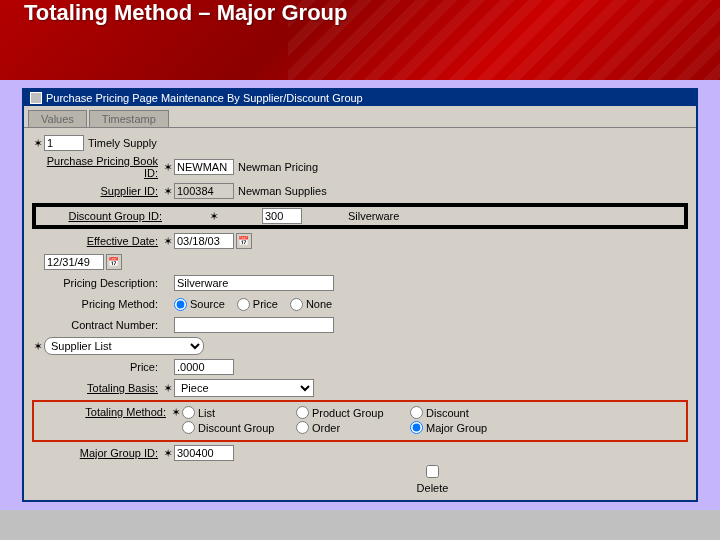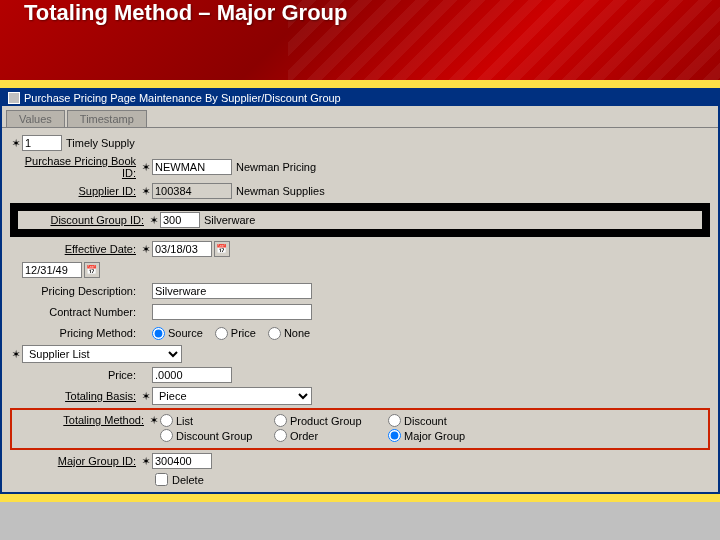--- a/index.html
+++ b/index.html
@@ -38,22 +38,22 @@
         135deg,
         transparent,
         transparent 10px,
         rgba(255,255,255,0.05) 10px,
         rgba(255,255,255,0.05) 20px
       );
     }
 
     
     .content {
-      padding: 8px 0;
-      background: #fde047;
+      padding: 8px 22px;
+      background: #c4b5fd;
     }
 
     
     .window {
       border: 2px solid #003080;
       background: #d4d0c8;
     }
     .window-titlebar {
       background: #003080;
       color: white;
@@ -196,26 +196,27 @@
       font-size: 11px;
     }
 
     .checkbox-row {
       display: flex;
       align-items: center;
       gap: 4px;
       font-size: 11px;
       margin-left: 145px;
       margin-top: 3px;
+      flex-direction: column;
     }
 
     
     .w40 { width: 40px; }
     .w60 { width: 60px; }
-    .w80 { width: 80px; }
+    .w80 { width: 60px; }
     .w160 { width: 160px; }
 
     input[type="text"] {
       border: 1px solid #808080;
       background: white;
       height: 16px;
       font-size: 11px;
       padding: 0 2px;
       outline: none;
     }
@@ -272,21 +273,21 @@
         <span class="field-display">Newman Pricing</span>
       </div>
 
       <div class="form-row">
         <span class="field-label">Supplier ID:</span>
         <span class="required-marker">✶</span>
         <input type="text" class="w80 field-input highlighted" value="100384" style="">
         <span class="field-display">Newman Supplies</span>
       </div>
 
-      <div style="display:flex; align-items:center; margin-bottom:3px; border: 8px solid #000000; padding: 1px 0;">
+      <div style="display:flex; align-items:center; margin-bottom:3px; border: 4px solid #000000; padding: 1px 0; gap: 42px;">
         <span class="field-label">Discount Group ID:</span>
         <span class="required-marker">✶</span>
         <input type="text" class="w40 field-input" value="300" style="">
         <span class="field-display">Silverware</span>
       </div>
 
       <div class="form-row">
         <span class="field-label">Effective Date:</span>
         <span class="required-marker">✶</span>
         <input type="text" class="w60 field-input" value="03/18/03" style="">
@@ -296,26 +297,20 @@
       <div class="form-row">
         <span class="required-marker"></span>
         <input type="text" class="w60 field-input" value="12/31/49" style="">
         <button class="cal-btn">📅</button>
       </div>
 
       <div class="form-row">
         <span class="field-label no-underline">Pricing Description:</span>
         <span class="required-marker"></span>
         <input type="text" class="w160 field-input" value="Silverware" style="">
-      </div>
-
-      <div class="form-row">
-        <span class="field-label no-underline">Contract Number:</span>
-        <span class="required-marker"></span>
-        <input type="text" class="w160 field-input" value="" style="">
       </div>
 
       <div class="form-row">
         <span class="field-label no-underline">Pricing Method:</span>
         <span class="required-marker"></span>
         <div class="radio-group">
           <label class="radio-option">
             <input type="radio" name="pricing_method" checked="" style="">
             <span>Source</span>
           </label>
@@ -324,36 +319,42 @@
             <span>Price</span>
           </label>
           <label class="radio-option">
             <input type="radio" name="pricing_method" style="">
             <span>None</span>
           </label>
         </div>
       </div>
 
       <div class="form-row">
-        <span class="required-marker">✶</span>
-        <select style="width:160px; height:18px; font-size:11px;">
+        <span class="field-label no-underline">Contract Number:</span>
+        <span class="required-marker"></span>
+        <input type="text" class="w160 field-input" value="" style="">
+      </div>
+
+      <div class="form-row">
+        <span class="required-marker">✶</span>
+        <select style="width:160px; height:18px; font-size:11px;border-radius:8px;">
           <option>Supplier List</option>
         </select>
       </div>
 
       <div class="form-row">
         <span class="field-label no-underline">Price:</span>
         <span class="required-marker"></span>
         <input type="text" class="w80 field-input" value=".0000" style="">
       </div>
 
       <div class="form-row">
         <span class="field-label">Totaling Basis:</span>
         <span class="required-marker">✶</span>
-        <select style="width:160px; height:18px; font-size:11px;">
+        <select style="width:140px; height:18px; font-size:11px;">
           <option>Piece</option>
         </select>
       </div>
 
       <div class="totaling-box">
         <div class="totaling-inner-row">
           <span class="field-label">Totaling Method:</span>
           <span class="required-marker">✶</span>
           <div class="radio-grid">
             <label class="radio-option">

